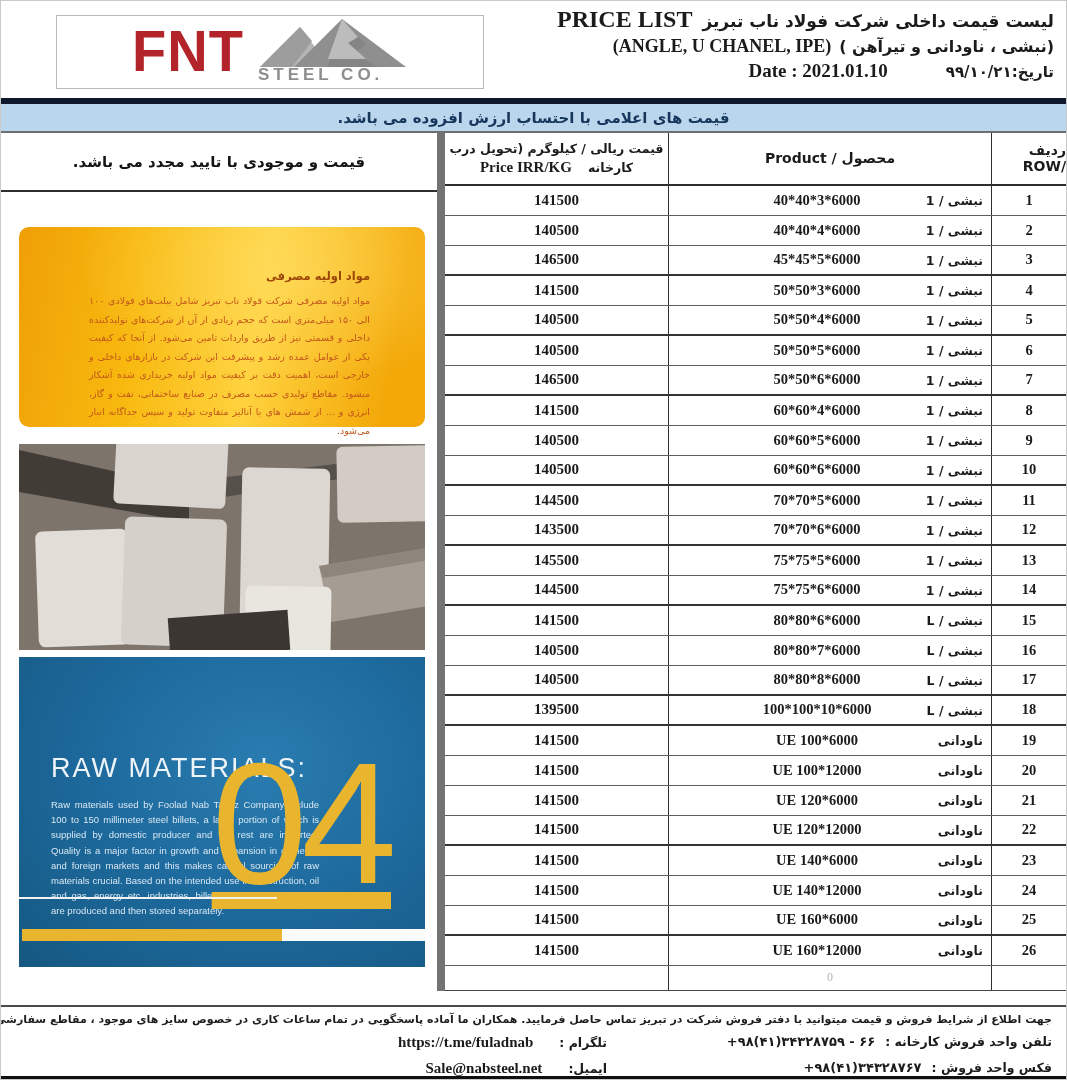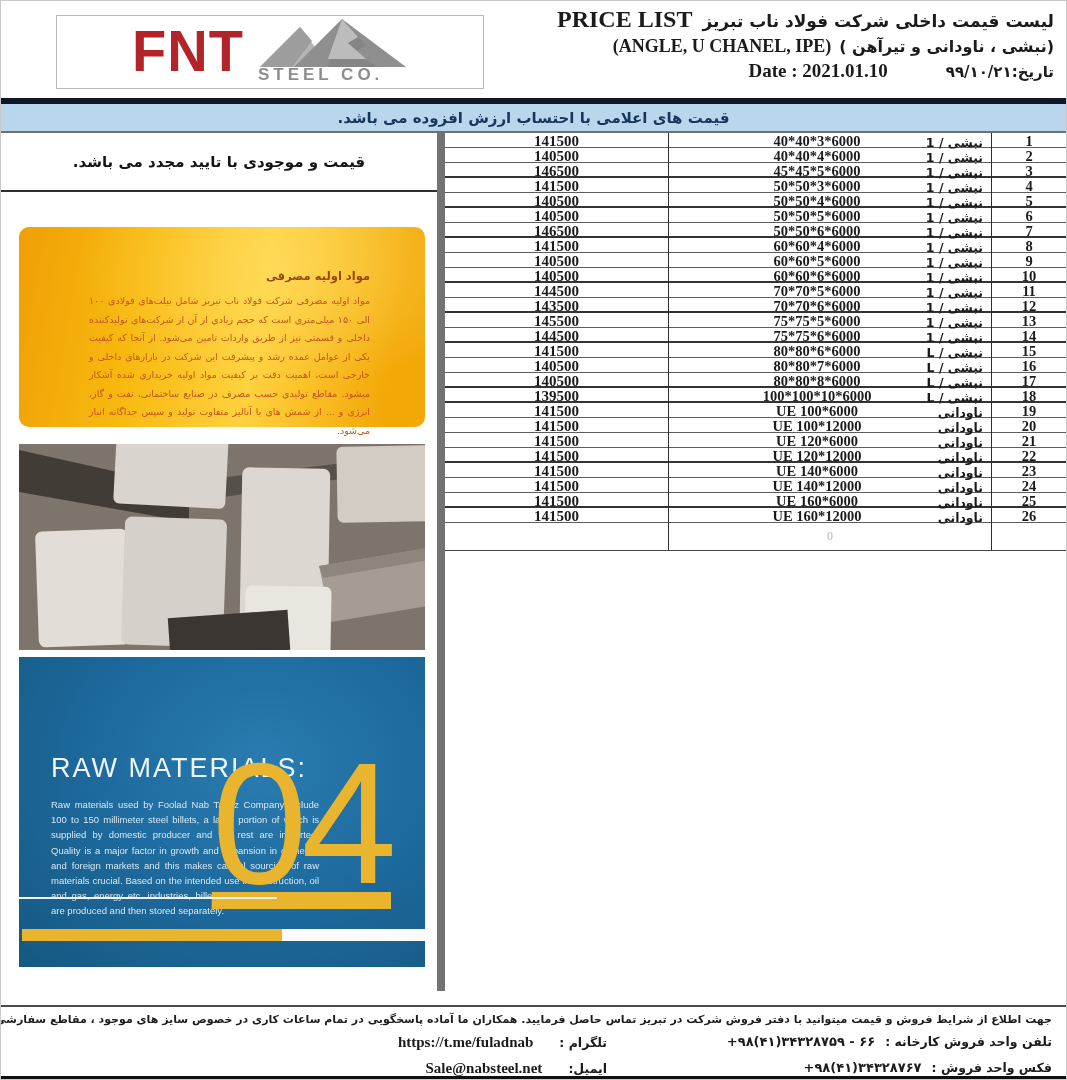--- a/index.html
+++ b/index.html
@@ -111,21 +111,21 @@
   .th-row { direction:rtl; }
   .th-price .l1 { direction:rtl; font-size:12.5px; font-weight:bold; }
   .th-price .l2 { display:flex; direction:rtl; gap:16px; align-items:baseline; margin-top:3px; }
   .th-price .l2 .fa { font-size:12.5px; font-weight:bold; }
   .th-price .l2 .en { font-family:"Liberation Serif", serif; font-size:15px; font-weight:bold; }
   .th-product span, .th-row span { font-size:14px; font-weight:bold; }
 
   .tbody { display:flex; flex-direction:column; }
   .trow {
     display:grid; grid-template-columns:224px 1fr 74px;
-    height:15px; border-bottom:1px solid #5d5d5d; align-items:stretch;
+    height:30px; border-bottom:1px solid #5d5d5d; align-items:stretch;
   }
   .trow:nth-child(3),.trow:nth-child(5),.trow:nth-child(7),.trow:nth-child(10),
   .trow:nth-child(12),.trow:nth-child(14),.trow:nth-child(17),.trow:nth-child(18),
   .trow:nth-child(22),.trow:nth-child(25) { border-bottom:2px solid #333; }
   .td { display:flex; align-items:center; justify-content:center; }
   .td-price { border-right:1px solid #2e2e2e; }
   .td-price span { font-family:"Liberation Serif", serif; font-weight:bold; font-size:15px; }
   .td-product { border-right:1px solid #2e2e2e; position:relative; }
   .td-product .size {
     font-family:"Liberation Serif", serif; font-weight:bold; font-size:14.5px;
@@ -238,20 +238,35 @@
           <div class="blue-number">04</div>
           <div class="blue-line"></div>
           <div class="bar-yellow"></div>
           <div class="bar-white"></div>
         </div>
 
       </div>
     </div>
 
     <div class="data-table">
+      <div class="thead">
+        <div class="th th-price">
+          <span class="l1">قیمت ریالی / کیلوگرم (تحویل درب</span>
+          <span class="l2">
+            <span class="fa">کارخانه</span>
+            <span class="en">Price IRR/KG</span>
+          </span>
+        </div>
+        <div class="th th-product">
+          <span>محصول / Product</span>
+        </div>
+        <div class="th th-row">
+          <span>ردیف /ROW</span>
+        </div>
+      </div>
 
       <div class="tbody">
   <div class="trow">
     <div class="td td-price">
       <span>141500</span>
     </div>
     <div class="td td-product">
       <span class="size">40*40*3*6000</span>
       <span class="name">نبشی / 1</span>
     </div>

